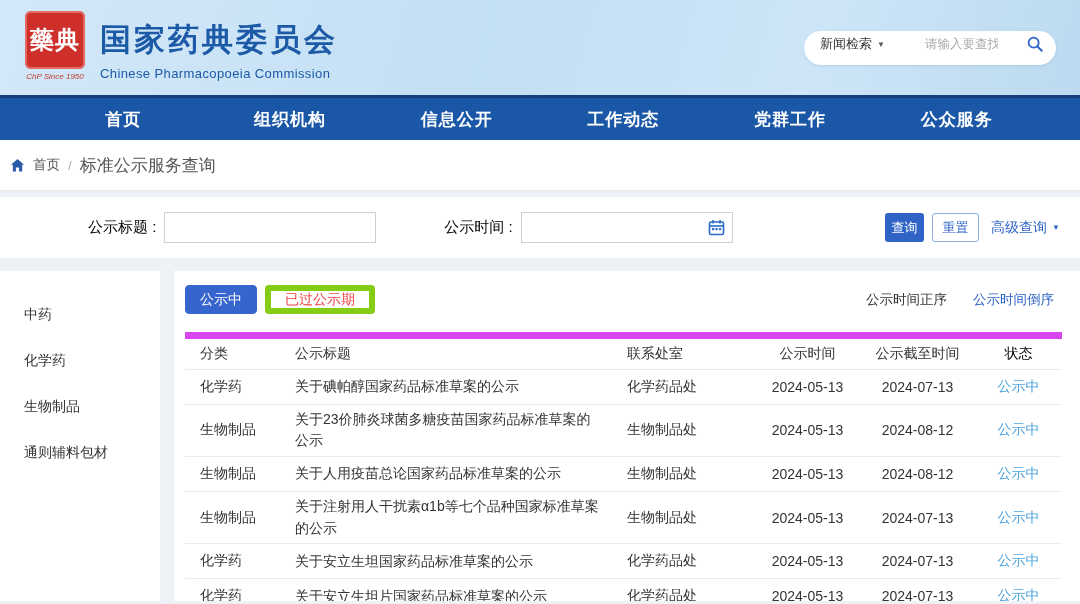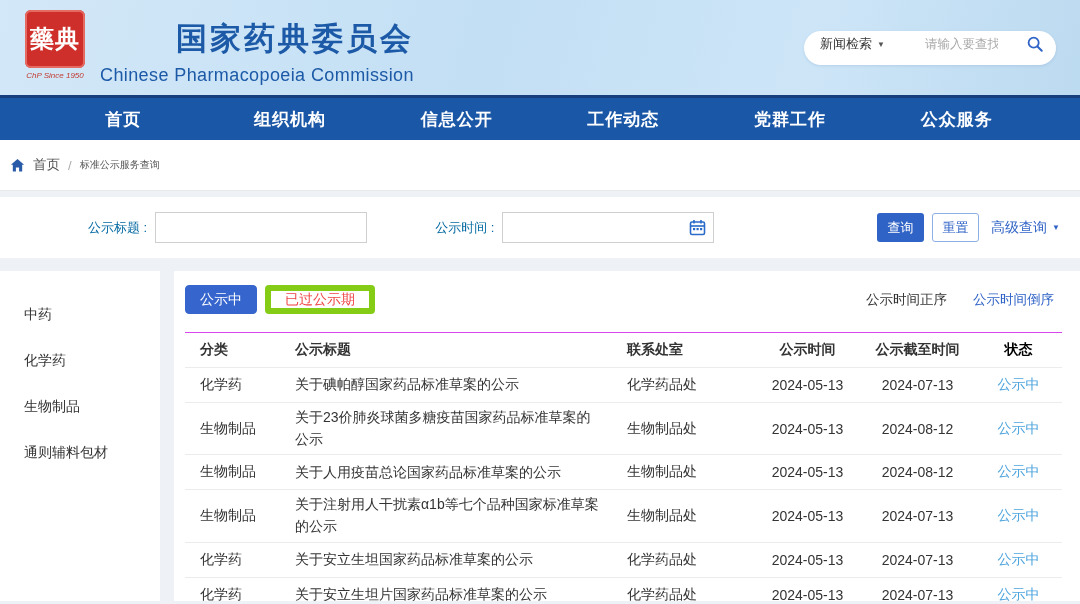--- a/index.html
+++ b/index.html
@@ -10,21 +10,21 @@
   .header { height:95px; background:linear-gradient(105deg,#d3e8f8 0%,#c3dff4 45%,#cde5f7 75%,#bcdaf0 100%);
     display:flex; align-items:center; padding:0 24px; }
   .logo-wrap { display:flex; align-items:flex-start; gap:14px; }
   .seal { width:62px; height:74px; display:flex; flex-direction:column; align-items:center; }
   .seal-box { width:60px; height:58px; background:#cf2f2a; border-radius:6px; color:#fff;
     display:flex; align-items:center; justify-content:center; font-weight:bold; font-size:24px;
     letter-spacing:1px; font-family:"Liberation Serif","DejaVu Serif",serif; box-shadow:inset 0 0 0 2px #e46a62; }
   .seal-caption { font-size:8px; color:#c23a30; font-style:italic; margin-top:3px; white-space:nowrap; }
   .brand { padding-top:8px; }
   .brand-title { font-size:31px; font-weight:bold; color:#1c5aa7; letter-spacing:3px;text-align:right; }
-  .brand-sub { font-size:18px; color:#1c5aa7; margin-top:5px; letter-spacing:0.4px; }
+  .brand-sub { font-size:13px; color:#1c5aa7; margin-top:5px; letter-spacing:0.4px; }
 
   .search-pill { margin-left:auto; width:252px; height:34px; background:#fff; border-radius:17px;
     display:flex; align-items:center; padding:0 12px 7px 16px; box-shadow:0 1px 3px rgba(60,100,160,.15);gap:28px; }
   .search-cat { font-size:13px; color:#333; white-space:nowrap; cursor:pointer; display:flex; align-items:center; gap:5px; }
   .caret-down { font-size:8px; color:#555; }
   .search-input { border:none; outline:none; flex:1; font-size:12.5px; color:#333; margin-left:12px; min-width:0; background:transparent; }
   .search-input::placeholder { color:#a9a9a9; }
   .mag-icon { width:18px; height:18px; flex:none; cursor:pointer; }
 
   
@@ -32,32 +32,32 @@
     padding:0 40px; justify-content:space-between; }
   .nav-item { color:#fff; font-size:17px; font-weight:bold; letter-spacing:1px; cursor:pointer;
     flex:1; text-align:center; }
 
   
   .crumb-bar { height:51px; background:#fff; border-bottom:1px solid #e9e9e9; display:flex; align-items:center;
     padding:0 10px; gap:8px; }
   .home-icon { width:15px; height:15px; }
   .crumb-link { font-size:13.5px; color:#555; cursor:pointer; }
   .crumb-sep { font-size:13px; color:#aaa; }
-  .crumb-cur { font-size:10px; color:#555; }
+  .crumb-cur { font-size:17px; color:#555; }
 
   
   .filter-card { margin-top:6px; background:#fff; height:61px; display:flex; align-items:center; padding:0 20px; }
-  .f-label { font-size:13px; color:#0369a1; }
+  .f-label { font-size:15px; color:#000000; }
   .f-input { width:212px; height:31px; border:1px solid #cfcfcf; background:#fff; margin-left:8px; outline:none;
     font-size:13px; padding:0 8px; }
   .f-time-wrap { position:relative; margin-left:8px; }
   .f-time-wrap .f-input { margin-left:0; padding-right:30px; }
   .cal-icon { position:absolute; right:8px; top:7px; width:17px; height:17px; cursor:pointer; }
   .gap1 { width:68px; } .gap2 { flex:1; }
-  .btn-query { width:47px; height:29px; background:#2f63c6; color:#fff; border:none; border-radius:3px;
+  .btn-query { width:39px; height:29px; background:#2f63c6; color:#fff; border:none; border-radius:3px;
     font-size:13px; cursor:pointer; }
   .btn-reset { width:47px; height:29px; background:#fff; color:#2f63c6; border:1px solid #8cb0e6; border-radius:3px;
     font-size:13px; margin-left:8px; cursor:pointer; }
   .adv-link { margin-left:12px; font-size:14px; color:#2f63c6; cursor:pointer; display:flex; align-items:center; gap:5px; }
   .adv-link .caret-down { color:#2f63c6; }
 
   
   .content { display:flex; margin-top:13px; height:calc(604px - 95px - 48px - 51px - 6px - 61px - 13px); }
   .sidebar { width:160px; background:#fff; padding-top:20px; flex:none; }
   .side-item { height:46px; line-height:46px; padding-left:24px; font-size:14px; color:#333; cursor:pointer; }
@@ -67,21 +67,21 @@
   .tab { height:29px; padding:0 14px; border-radius:4px; font-size:14px; display:flex; align-items:center;
     cursor:pointer; }
   .tab.active { background:#3565cd; color:#fff; border:1px solid #3565cd; }
   .tab.inactive { background:#fff; color:#ef4444; border:6px solid #84cc16; margin-left:8px; }
   .sort-links { margin-left:auto; display:flex; align-items:center; gap:26px; padding-right:8px; }
   .sort-asc { font-size:13.5px; color:#333; cursor:pointer; }
   .sort-desc { font-size:13.5px; color:#2f63c6; cursor:pointer; }
 
   .table { margin-top:18px; }
   .trow { display:flex; align-items:center; border-bottom:1px solid #ececec; min-height:35px; padding:4px 0; }
-  .thead { border-top:1px solid #d946ef; font-weight:bold; min-height:36px; }
+  .thead { border-top:7px solid #d946ef; font-weight:normal; min-height:36px; }
   .c1 { width:95px; padding-left:15px; flex:none; font-size:14px; color:#333; }
   .c2 { width:335px; padding-left:15px; padding-right:12px; flex:none; font-size:14px; color:#333; line-height:1.55; }
   .c3 { width:140px; padding-left:12px; flex:none; font-size:14px; color:#333; }
   .c4 { width:105px; text-align:center; flex:none; font-size:14px; color:#333; }
   .c5 { width:115px; text-align:center; flex:none; font-size:14px; color:#333; }
   .c6 { flex:1; text-align:center; font-size:14px; }
   .status-link { color:#4ba3dd; cursor:pointer; }
 </style>
 </head>
 <body>

